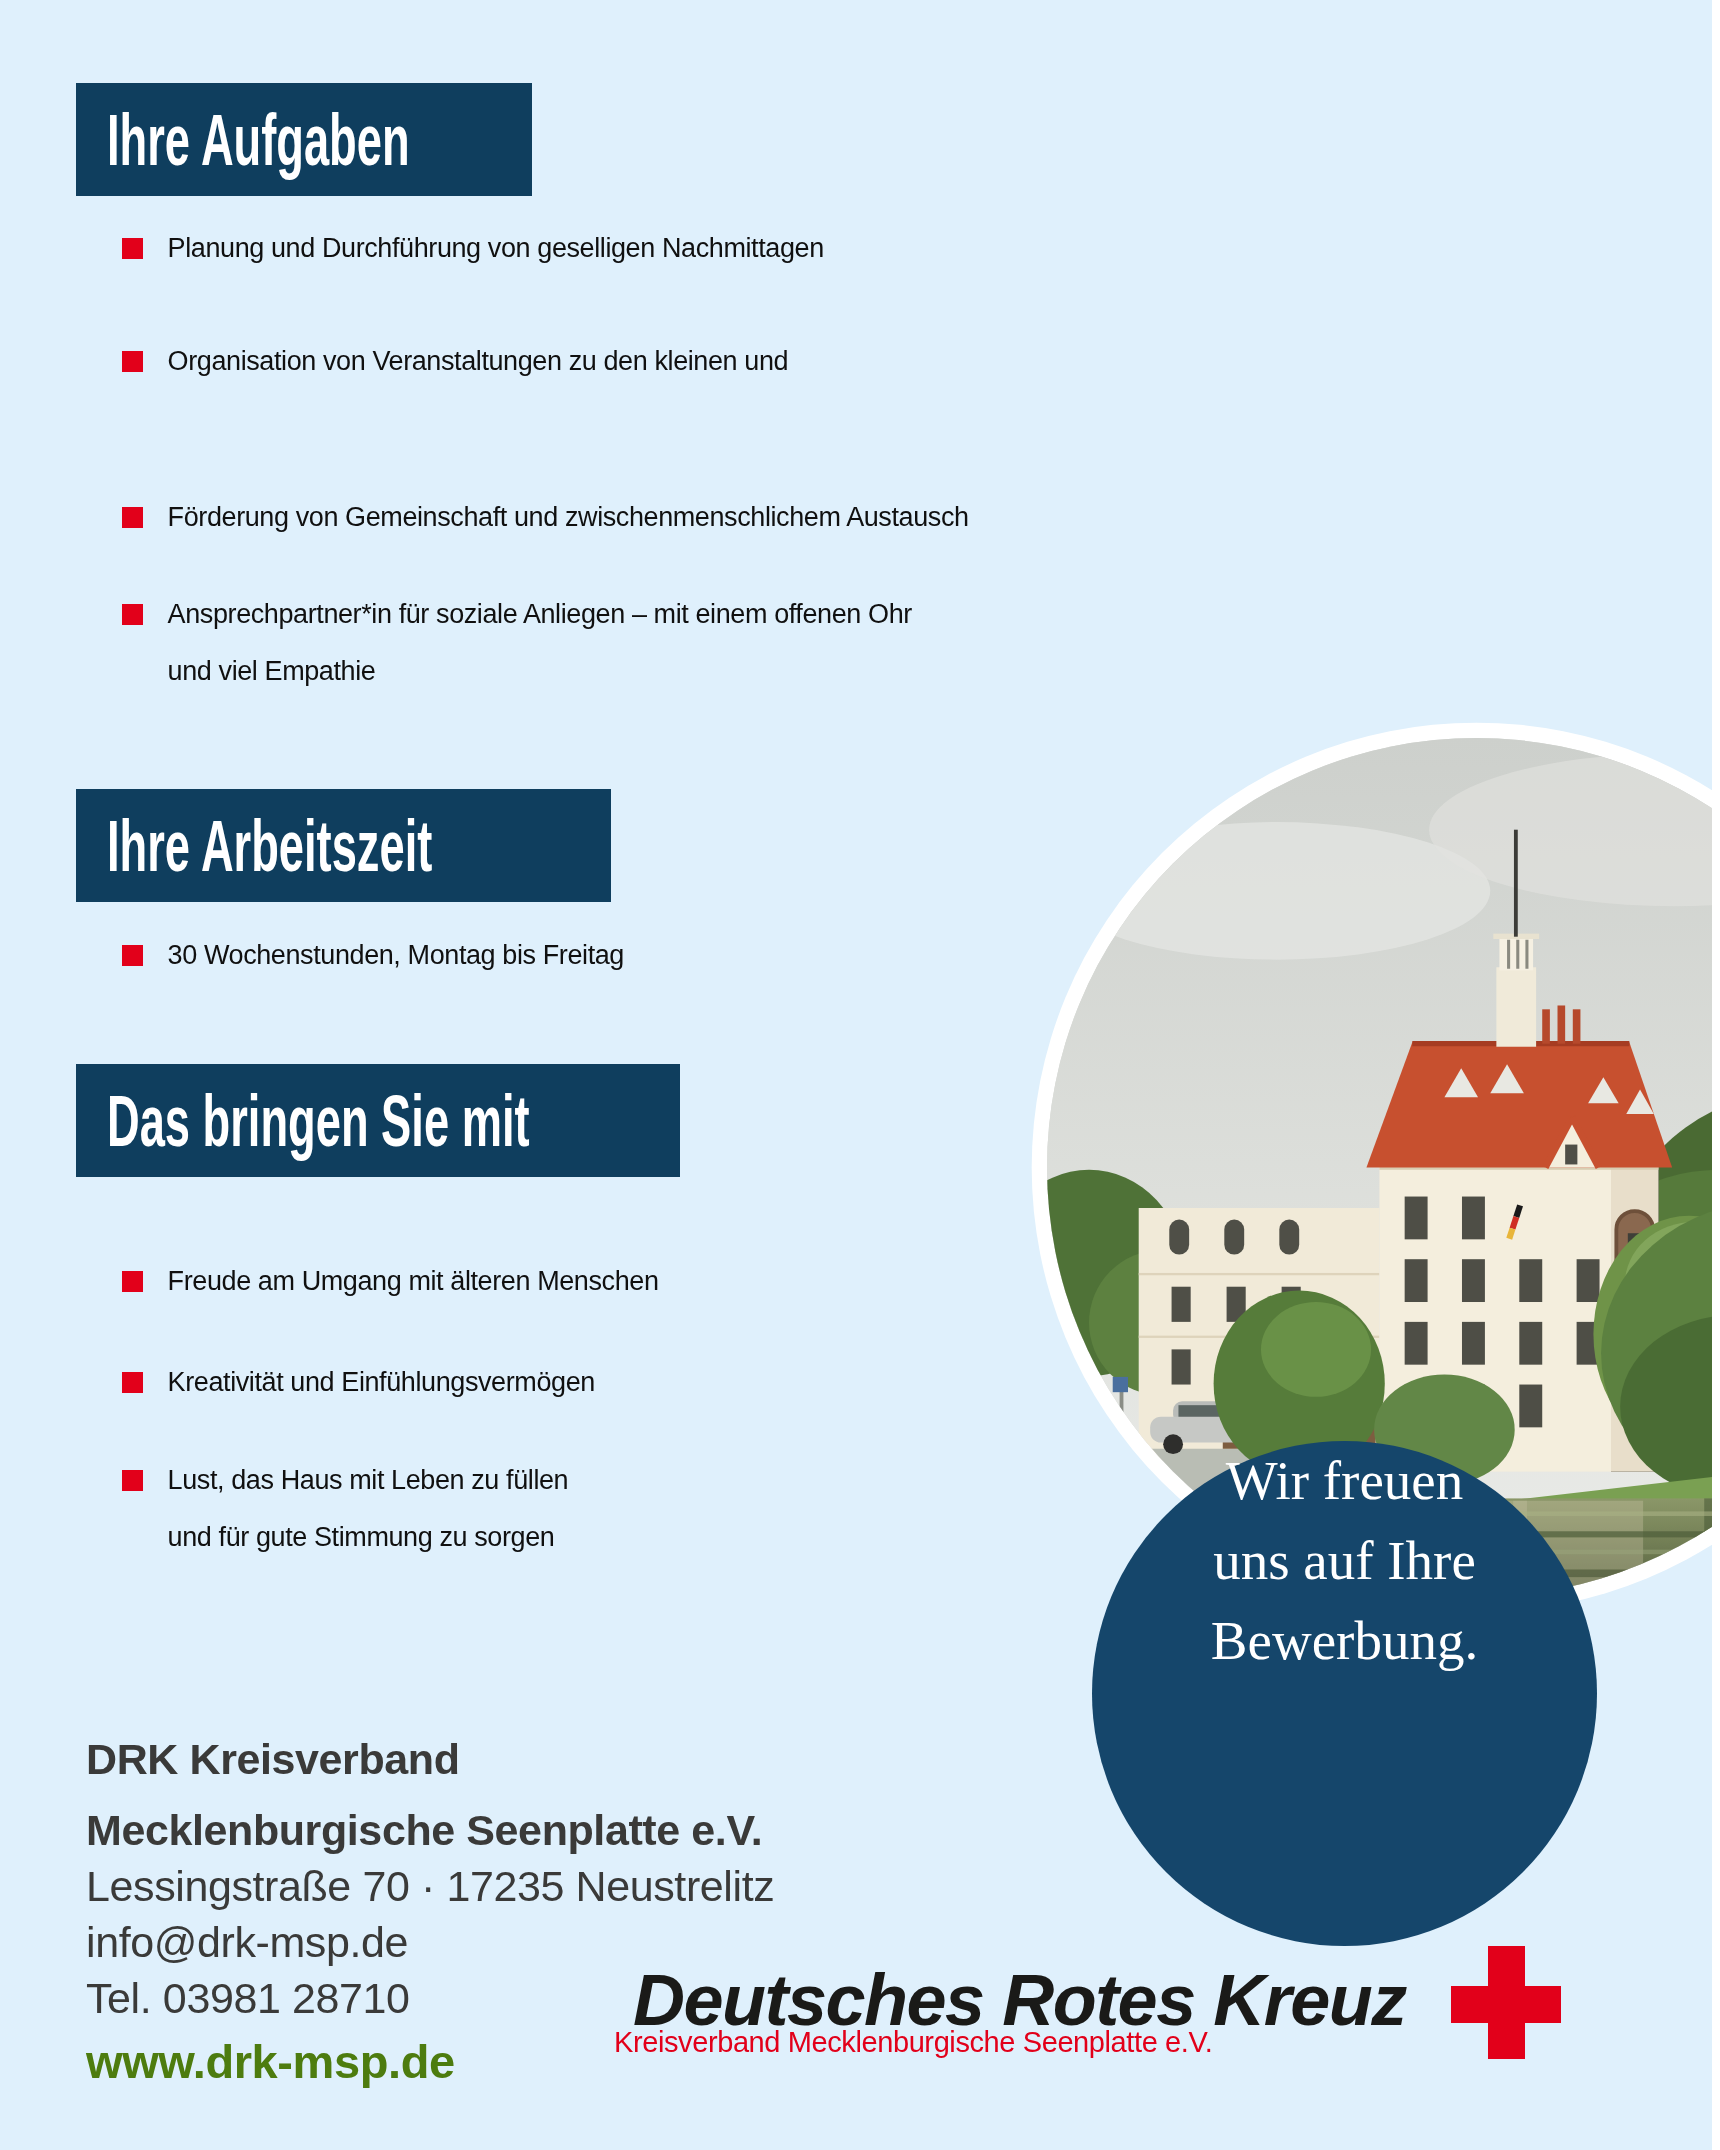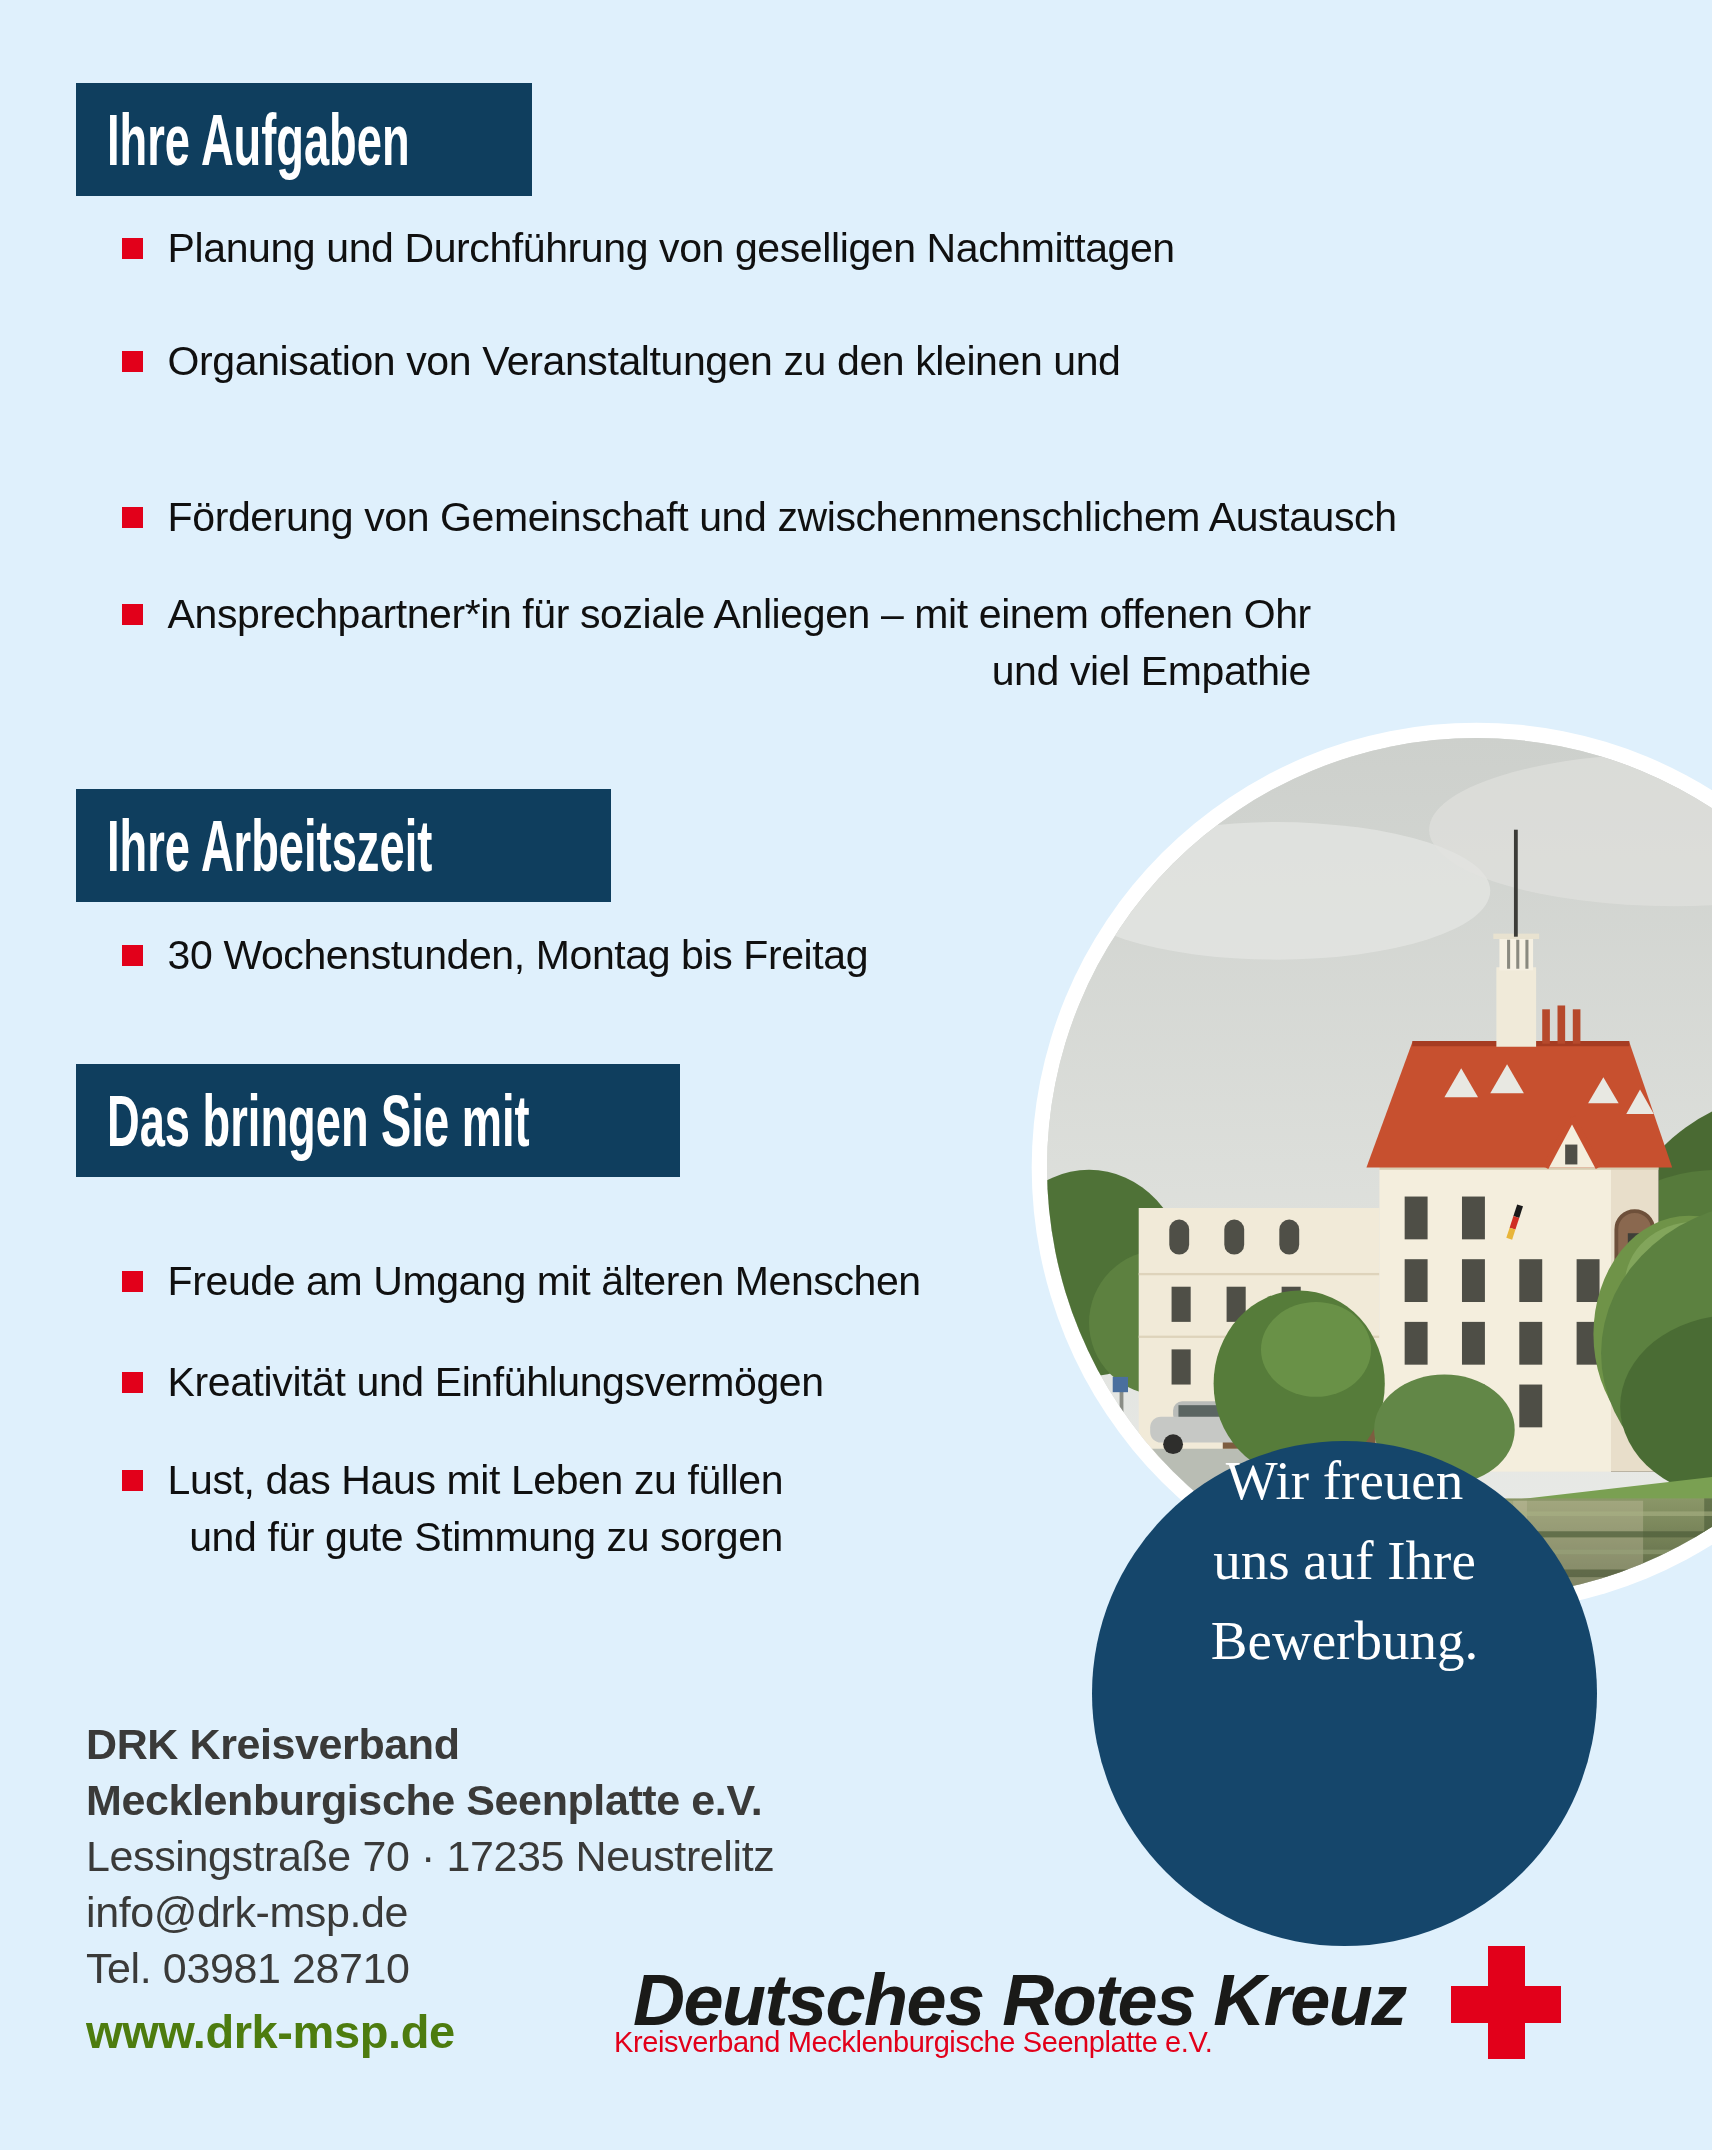--- a/index.html
+++ b/index.html
@@ -32,23 +32,22 @@
     position:absolute;left:122px;
     display:flex;align-items:flex-start;
     width:1453px;
   }
   .bullet-square{
     flex:0 0 auto;
     width:20.6px;height:20.6px;background:#e2001a;
     margin-top:18.3px;margin-right:25px;
   }
   .bullet-text{
-    font-size:41px;line-height:57px;color:#101010;
+    font-size:27px;line-height:57px;color:#101010;
     letter-spacing:-0.4px;
-    text-align:right;
   }
   .bullet-text span{display:block;}
 
   
   .photo-circle{
     position:absolute;left:1047px;top:738px;
     width:859px;height:859px;border-radius:50%;
     overflow:hidden;
     box-shadow:0 0 0 15.3px #ffffff;
     background:#d7d9d5;
@@ -69,21 +68,21 @@
     font-size:55px;line-height:80px;
   }
   .badge-text span{display:block;}
 
   
   .contact{
     position:absolute;left:86px;top:1716px;
     color:#3a3a39;font-size:43px;line-height:56px;
     letter-spacing:-0.4px;
   }
-  .contact .bold{font-weight:700;}
+  .contact .bold{font-weight:700;margin-top:15px;}
   .contact .website{
     color:#4d7c0f;font-weight:700;font-size:47px;margin-top:7.6px;
   }
 
   
   .logo-title{
     position:absolute;left:633px;top:1959px;
     font-size:72px;font-weight:700;color:#1a1a18;
     letter-spacing:-1.5px;white-space:nowrap;font-style:italic;
   }

